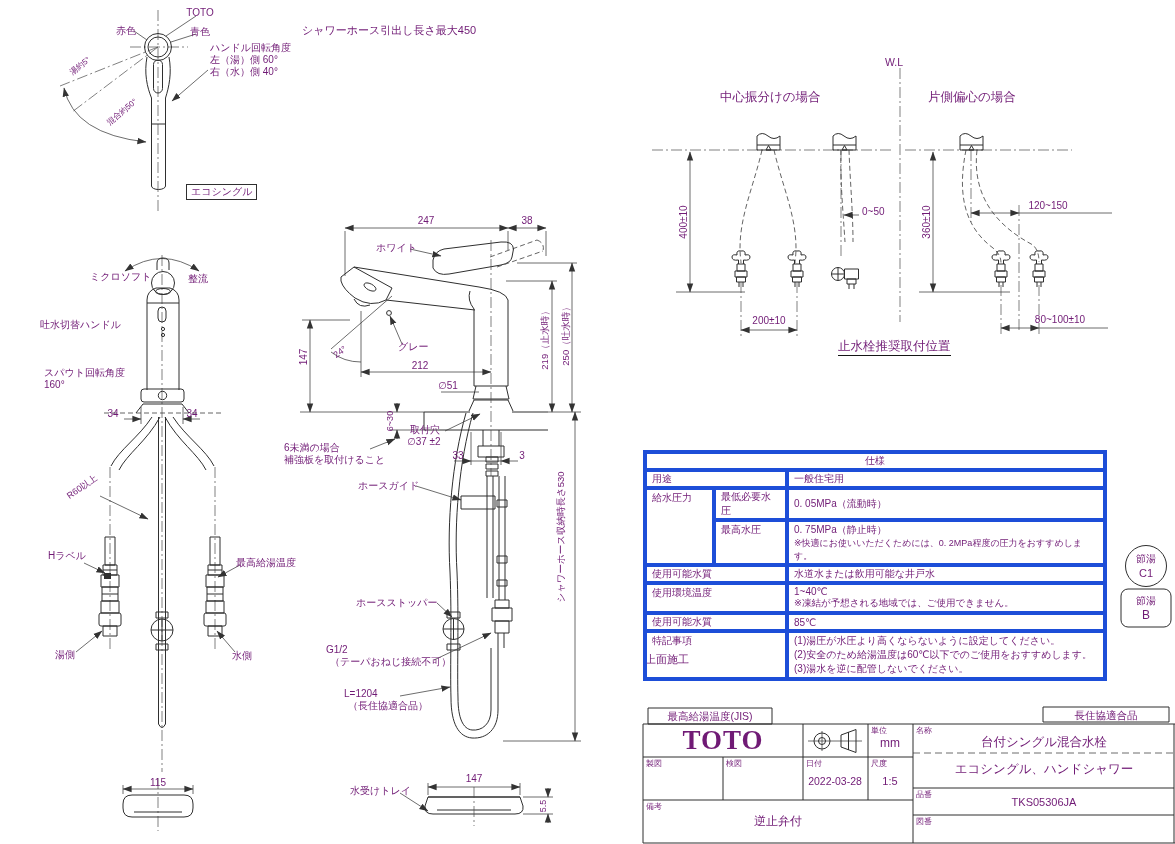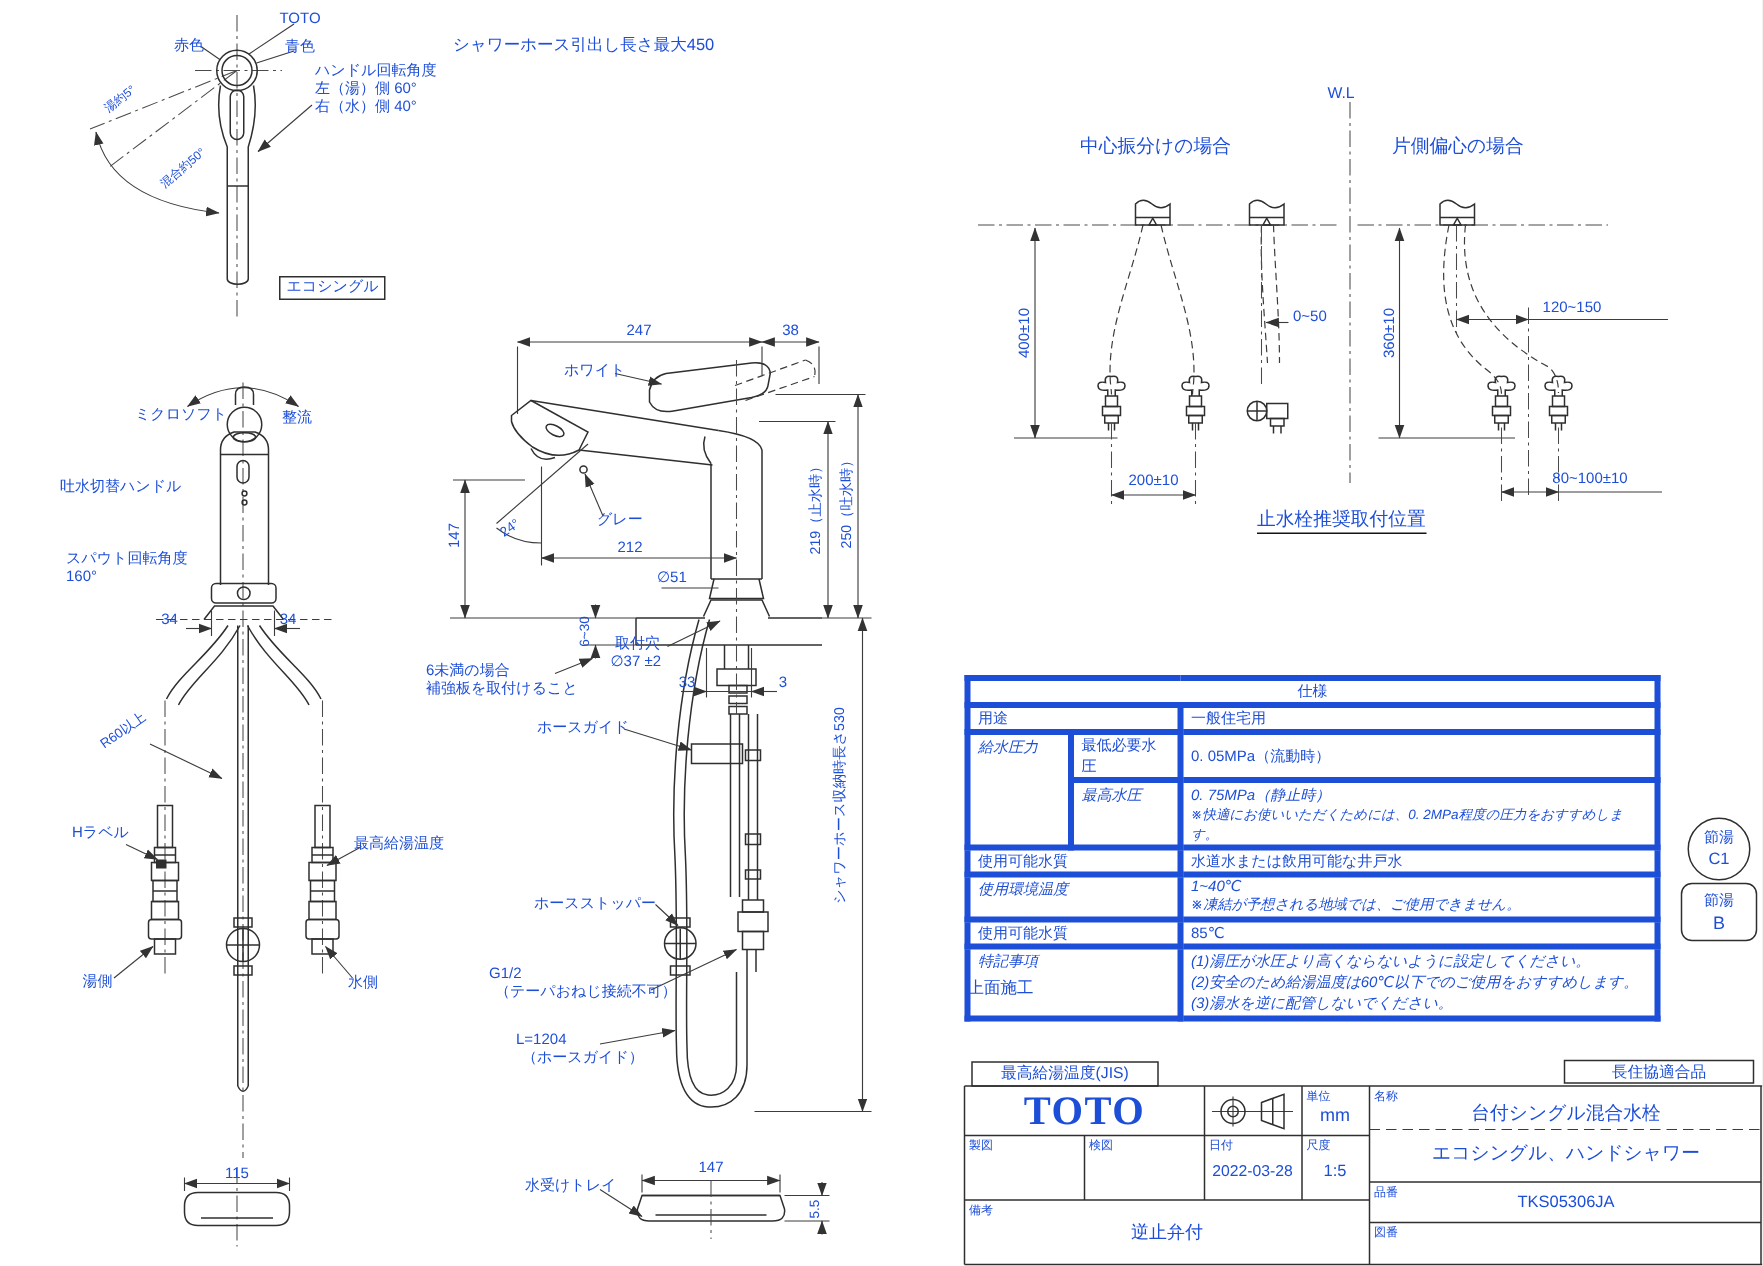--- a/index.html
+++ b/index.html
@@ -1,35 +1,35 @@
 <!DOCTYPE html>
 <html><head>
 <meta charset="utf-8">
 <style>
   html,body{margin:0;padding:0;background:#e8e8e8;}
   #stage{position:relative;width:1175px;height:844px;background:#ffffff;overflow:hidden;
-         font-family:"Liberation Sans","DejaVu Sans",sans-serif;color:#1d4ed8;}
+         font-family:"Liberation Sans","DejaVu Sans",sans-serif;color:#701a75;}
   svg{position:absolute;left:0;top:0;}
   svg *{vector-effect:non-scaling-stroke;}
   .ln{stroke:#2f2f2f;stroke-width:1;fill:none;}
   .dm{stroke:#3c3c3c;stroke-width:.75;fill:none;}
   .dd{stroke:#4a4a4a;stroke-width:.7;fill:none;stroke-dasharray:11 3 2 3;}
   .da{stroke:#3c3c3c;stroke-width:.8;fill:none;stroke-dasharray:5 3;}
   .fl{fill:#2f2f2f;stroke:none;}
   .lb{position:absolute;font-size:10px;line-height:1.15;white-space:nowrap;}
   .c{transform:translate(-50%,-50%);}
   .r{transform:translate(-50%,-50%) rotate(-90deg);}
   .s8{font-size:8px}.s9{font-size:9px}.s95{font-size:9.5px}.s105{font-size:10.5px}
   .s11{font-size:11px}.s12{font-size:12px}.s125{font-size:12.5px}
   .box{border:1px solid #2f2f2f;padding:1px 4px;}
   .und{border-bottom:1px solid #141414;padding-bottom:2px;}
   table.spec{position:absolute;left:643px;top:450px;width:460px;border-collapse:collapse;
              font-size:10px;table-layout:fixed;}
   table.spec td{border:4px solid #1d4ed8;padding:0 5px;vertical-align:middle;overflow:hidden;}
-  table.spec .top{vertical-align:top;padding-top:1px;font-style:italic;}
+  table.spec .top{vertical-align:top;padding-top:1px;}
   table.spec .ctr{text-align:center;}
   .logo{font-weight:bold;font-size:27px;letter-spacing:1px;font-family:"Liberation Serif","DejaVu Serif",serif;}
 </style>
 </head>
 <body>
 
 <div id="stage">
 
 <svg width="1175" height="844" viewBox="0 0 1175 844">
 <defs>
@@ -352,21 +352,21 @@
 <div class="lb" style="left:284px;top:442px">6未満の場合</div>
 <div class="lb" style="left:284px;top:454px">補強板を取付けること</div>
 <div class="lb c" style="left:458px;top:456px">33</div>
 <div class="lb c" style="left:522px;top:456px">3</div>
 <div class="lb" style="left:358px;top:480px">ホースガイド</div>
 <div class="lb r s95" style="left:561px;top:537px">シャワーホース収納時長さ530</div>
 <div class="lb" style="left:356px;top:597px">ホースストッパー</div>
 <div class="lb" style="left:326px;top:644px">G1/2</div>
 <div class="lb" style="left:330px;top:656px">（テーパおねじ接続不可）</div>
 <div class="lb" style="left:344px;top:688px">L=1204</div>
-<div class="lb" style="left:348px;top:700px">（ホースガイド）</div>
+<div class="lb" style="left:348px;top:700px">（長住協適合品）</div>
 <div class="lb" style="left:350px;top:785px">水受けトレイ</div>
 <div class="lb c" style="left:474px;top:779px">147</div>
 <div class="lb r s9" style="left:543px;top:806px">5.5</div>
 
 <div class="lb s105" style="left:885px;top:56px">W.L</div>
 <div class="lb s125" style="left:720px;top:90px">中心振分けの場合</div>
 <div class="lb s125" style="left:928px;top:90px">片側偏心の場合</div>
 <div class="lb r" style="left:684px;top:222px">400±10</div>
 <div class="lb" style="left:862px;top:206px">0~50</div>
 <div class="lb c" style="left:769px;top:321px">200±10</div>

